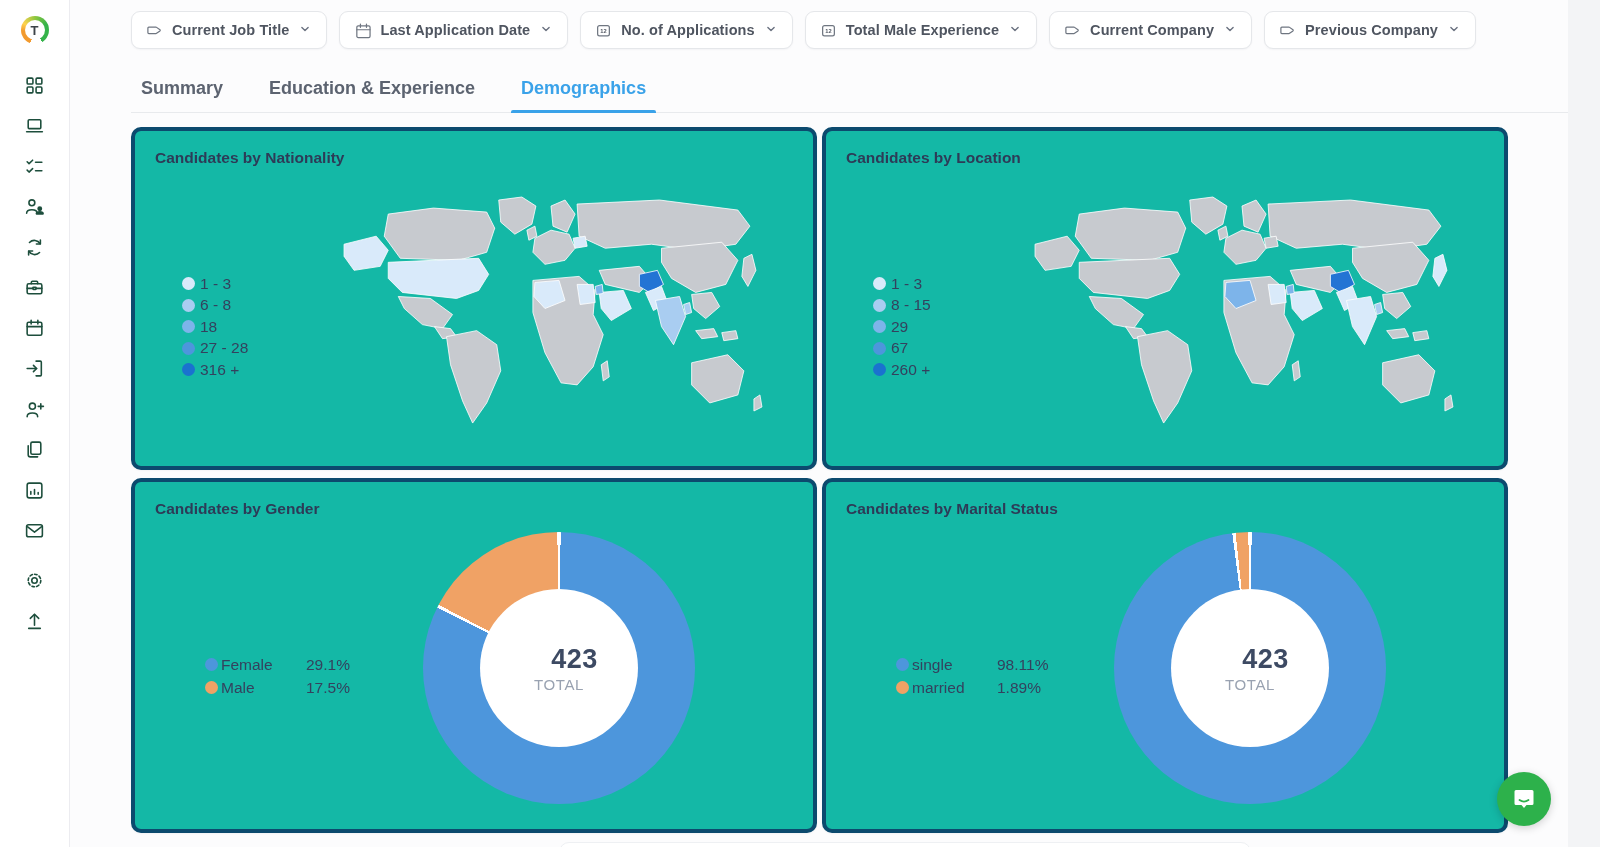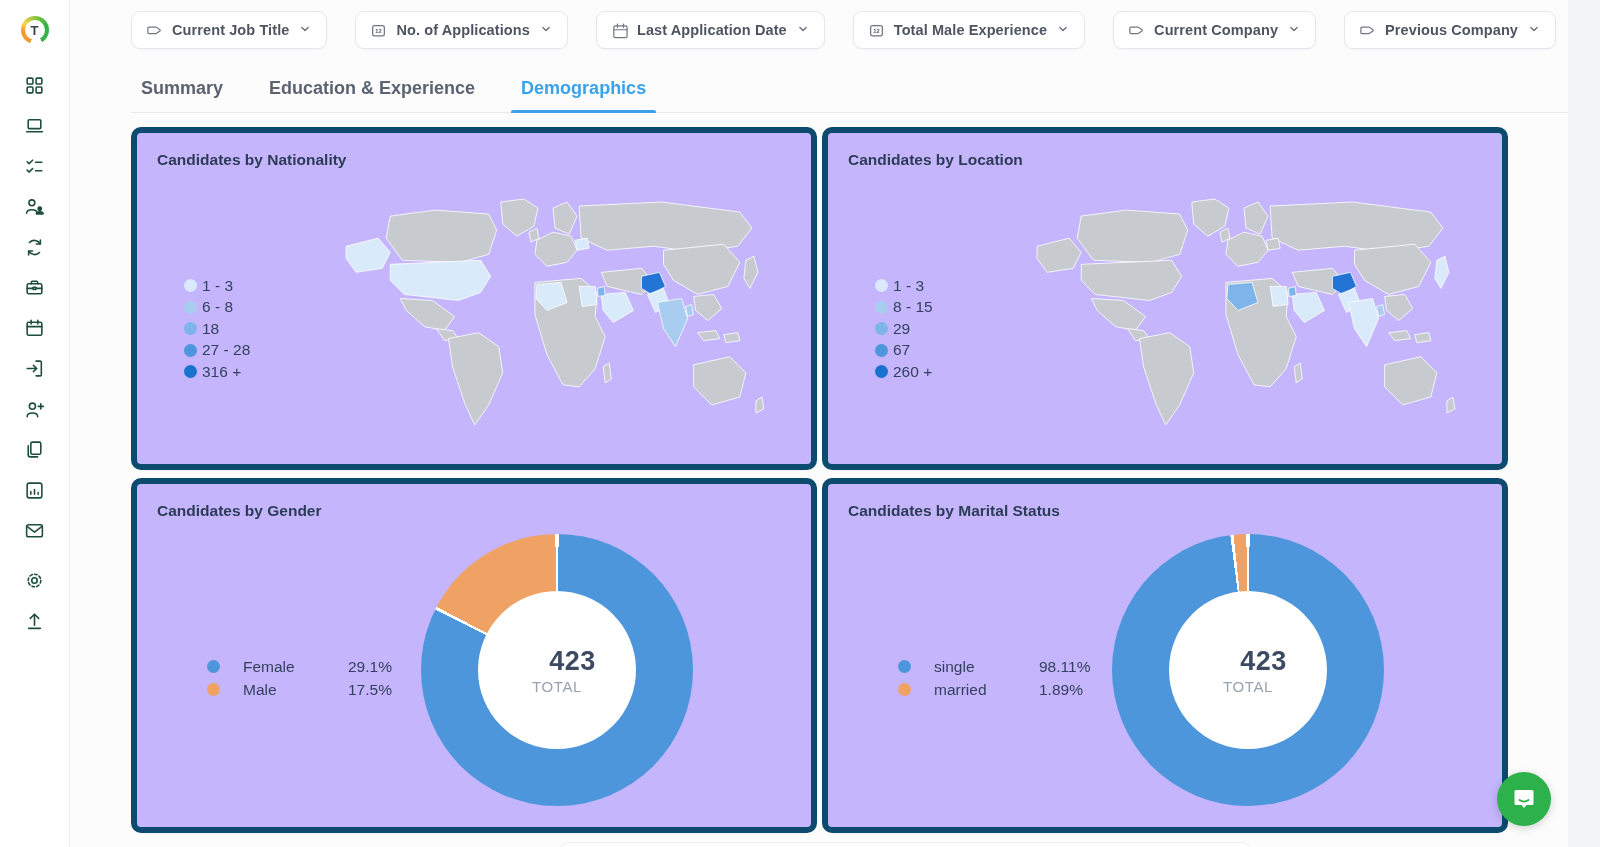--- a/index.html
+++ b/index.html
@@ -21,40 +21,40 @@
     border-radius:8px; margin-bottom:2.5px; color:#1d4e3c; }
   .nav-btn svg { width:21px; height:21px; stroke:#1d4e3c; fill:none;
     stroke-width:1.5; stroke-linecap:round; stroke-linejoin:round; }
   .nav-gap { height:9px; }
 
   
   .main { margin-left:70px; padding:11px 0 0 61px; width:1498px; }
   .right-band { position:fixed; right:0; top:0; width:32px; height:100%;
     background:#f3f4f6; }
 
-  .filters { display:flex; gap:28px; }
+  .filters { display:flex; gap:12px; }
   .chip { display:flex; align-items:center; gap:9px; height:38px; padding:0 14px;
     background:#fff; border:1px solid #e5e7ea; border-radius:9px; cursor:pointer;
     font-size:14.5px; font-weight:700; color:#4f5560; letter-spacing:.1px;
     box-shadow:0 1px 2px rgba(16,24,40,.04); white-space:nowrap; }
   .chip svg { width:17px; height:17px; stroke:#6f7681; fill:none;
     stroke-width:1.3; stroke-linecap:round; stroke-linejoin:round; }
   .chip .chev svg { width:14px; height:14px; stroke:#6b7280; stroke-width:1.8; }
 
   .tabs { display:flex; gap:26px; margin-top:29px; border-bottom:1px solid #e8eaed;
     width:1447px; }
   .tab { padding:0 10px 13px; font-size:18px; font-weight:700; color:#5c6370;
     cursor:pointer; border:none; background:transparent; position:relative; }
   .tab.active { color:#3aa2e9; }
   .tab.active::after { content:""; position:absolute; left:0; right:0; bottom:-1px;
     height:3px; background:#3aa2e9; border-radius:2px 2px 0 0; }
 
   .grid { width:1377px; }
   .row { display:flex; gap:5px; margin-top:14px; }
-  .card { background:#c4b5fd; border:6px solid #0c4a6e; border-radius:10px;
+  .card { background:#14b8a6; border:4px solid #0c4a6e; border-radius:10px;
     box-shadow:0 1px 2px rgba(16,24,40,.04); padding:18px 20px; position:relative; }
   .card.half { width:686px; }
   .row1 .card { height:343px; }
   .row2 .card { height:355px; margin-top:-6px; }
   .card-title { font-size:15.5px; font-weight:700; color:#2d3b57; }
 
   
   .mapwrap { display:flex; align-items:center; height:285px; }
   .maplegend { width:148px; margin-left:27px; margin-top:34px; }
   .lg-item { display:flex; align-items:center; gap:5px; height:21.5px;
@@ -62,21 +62,21 @@
   .lg-dot { width:13px; height:13px; border-radius:50%; flex:none; }
   .lg-label { font-size:15.5px; color:#34415e; }
   .mapbox { width:432px; margin-left:8px; margin-top:10px; cursor:default; }
   .mapbox svg { width:100%; display:block; }
   .mapbox path { stroke:#fff; stroke-width:0.8; }
 
   
   .donutwrap { display:flex; align-items:center; height:300px; }
   .dlegend { margin-left:50px; margin-top:16px; }
   .dl-item { display:grid; grid-template-columns:13px 82px auto; align-items:center;
-    gap:23px; height:23px; cursor:pointer; }
+    gap:3px; height:23px; cursor:pointer; }
   .dl-name { font-size:15.5px; color:#34415e; }
   .dl-val { font-size:15.5px; color:#34415e; }
   .donut { width:272px; height:272px; border-radius:50%; position:relative;
     margin-left:auto; margin-right:98px; }
   .hole { position:absolute; left:50%; top:50%; width:158px; height:158px;
     transform:translate(-50%,-50%); background:#fff; border-radius:50%;
     display:flex; flex-direction:column; align-items:center; justify-content:center; }
   .total-num { font-size:27px; font-weight:700; color:#3d4a63; letter-spacing:.5px;margin-left:31px; }
   .total-lbl { font-size:15px; color:#99a2b1; letter-spacing:.6px; margin-top:1px; }
 
@@ -207,35 +207,35 @@
         <svg viewBox="0 0 18 18">
           <path d="M3,5.5 h7.6 a1,1 0 0 1 .6,.2 l3.6,2.6 a.7,.7 0 0 1 0,1.1 l-3.6,2.6 a1,1 0 0 1 -.6,.2 H3 a1,1 0 0 1 -1,-1 v-4.7 a1,1 0 0 1 1,-1 Z"></path>
         </svg>
         <span>Current Job Title</span>
         <span class="chev"><svg viewBox="0 0 18 18">
             <path d="M5,7 l4,4 4,-4"></path>
           </svg></span>
       </button>
       <button class="chip">
         <svg viewBox="0 0 18 18">
-          <rect x="2.8" y="3.8" width="12.4" height="10.8" rx="2"></rect>
-          <text x="9" y="11.6" text-anchor="middle" font-size="6" font-family="Liberation Sans, sans-serif" fill="currentColor" stroke="none">12</text>
-        </svg>
-        <span>No. of Applications</span>
-        <span class="chev"><svg viewBox="0 0 18 18">
-            <path d="M5,7 l4,4 4,-4"></path>
-          </svg></span>
-      </button>
-      <button class="chip">
-        <svg viewBox="0 0 18 18">
           <rect x="3" y="4" width="14" height="12.5" rx="1.5"></rect>
           <path d="M3,8.2 h14"></path>
           <path d="M6.8,2.2 v3.4 M13.2,2.2 v3.4"></path>
         </svg>
         <span>Last Application Date</span>
+        <span class="chev"><svg viewBox="0 0 18 18">
+            <path d="M5,7 l4,4 4,-4"></path>
+          </svg></span>
+      </button>
+      <button class="chip">
+        <svg viewBox="0 0 18 18">
+          <rect x="2.8" y="3.8" width="12.4" height="10.8" rx="2"></rect>
+          <text x="9" y="11.6" text-anchor="middle" font-size="6" font-family="Liberation Sans, sans-serif" fill="currentColor" stroke="none">12</text>
+        </svg>
+        <span>No. of Applications</span>
         <span class="chev"><svg viewBox="0 0 18 18">
             <path d="M5,7 l4,4 4,-4"></path>
           </svg></span>
       </button>
       <button class="chip">
         <svg viewBox="0 0 18 18">
           <rect x="2.8" y="3.8" width="12.4" height="10.8" rx="2"></rect>
           <text x="9" y="11.6" text-anchor="middle" font-size="6" font-family="Liberation Sans, sans-serif" fill="currentColor" stroke="none">12</text>
         </svg>
         <span>Total Male Experience</span>

